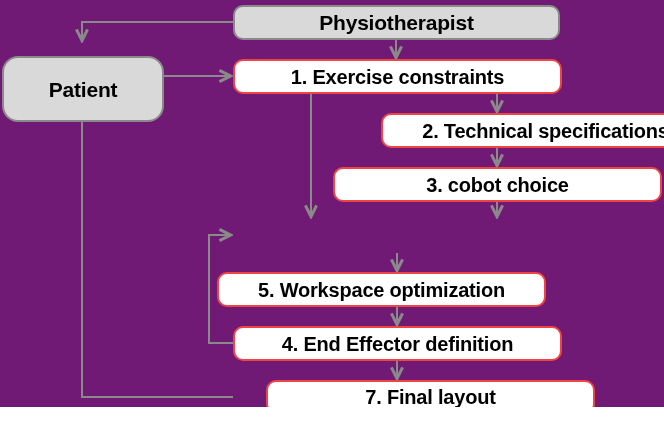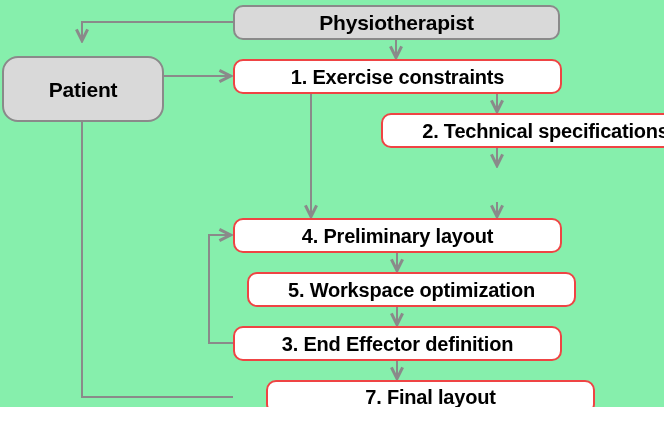--- a/index.html
+++ b/index.html
@@ -5,21 +5,21 @@
   html, body {
     margin: 0;
     padding: 0;
     background: #ffffff;
     font-family: "Liberation Sans", sans-serif;
   }
   .canvas {
     position: relative;
     width: 664px;
     height: 407px;
-    background: #86efac;
+    background: #701a75;
     overflow: hidden;
   }
   .edges-layer {
     position: absolute;
     left: 0; top: 0;
     width: 664px; height: 431px;
     z-index: 1;
   }
   .node {
     position: absolute;
@@ -88,30 +88,30 @@
   </div>
 
   <div class="node process" style="left:233px; top:59px; width:329px; height:35px;">
     <span>1. Exercise constraints</span>
   </div>
 
   <div class="node process" style="left:333px; top:113px; width:329px; height:35px;margin-left:48px;">
     <span>2. Technical specifications</span>
   </div>
 
-
-  <div class="node process" style="left:233px; top:218px; width:329px; height:35px;">
-    <span>4. Preliminary layout</span>
+  <div class="node process" style="left:333px; top:167px; width:329px; height:35px;">
+    <span>3. cobot choice</span>
   </div>
 
-  <div class="node process" style="left:247px; top:272px; width:329px; height:35px;">
+
+  <div class="node process" style="left:217px; top:272px; width:329px; height:35px;">
     <span>5. Workspace optimization</span>
   </div>
 
   <div class="node process" style="left:233px; top:326px; width:329px; height:35px;">
-    <span>3. End Effector definition</span>
+    <span>4. End Effector definition</span>
   </div>
 
   <div class="node process" style="left:233px; top:380px; width:329px; height:34px;margin-left:33px;">
     <span>7. Final layout</span>
   </div>
 
 </div>
 
 </body></html>

